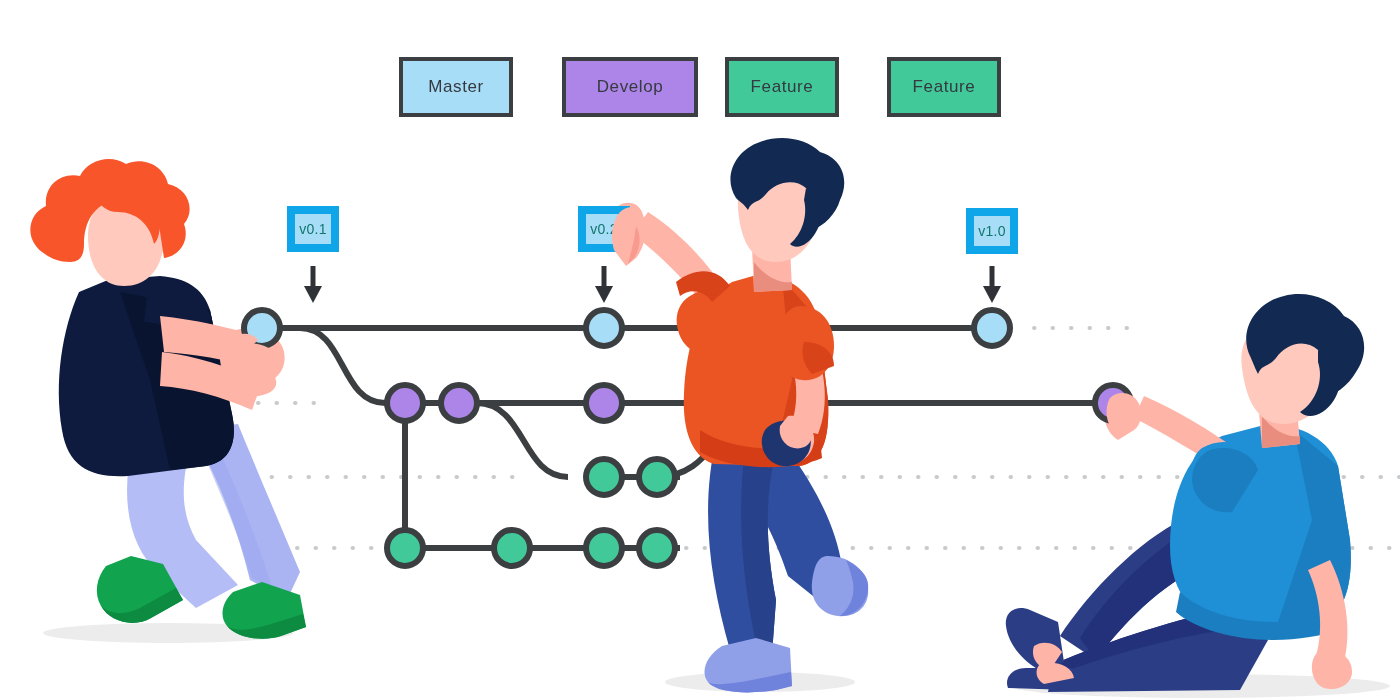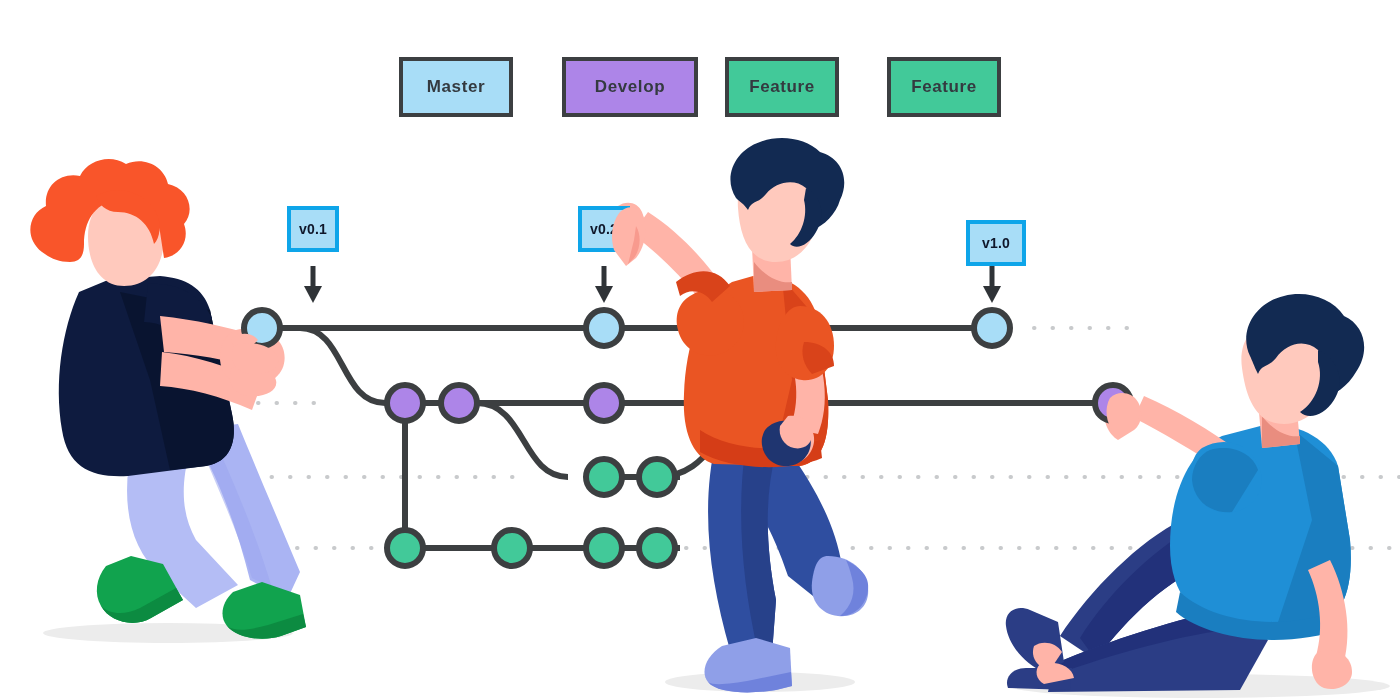--- a/index.html
+++ b/index.html
@@ -4,33 +4,33 @@
 <style>
   html,body{margin:0;padding:0;}
   body{
     width:1400px;height:700px;background:#ffffff;overflow:hidden;
     font-family:"Liberation Sans","DejaVu Sans",sans-serif;
     position:relative;
   }
   #stage{position:absolute;left:0;top:0;width:1400px;height:700px;}
   .layer{position:absolute;left:0;top:0;width:1400px;height:700px;}
   
-  .legend{position:absolute;left:0;top:0;width:1400px;height:700px;pointer-events:none;font-weight:bold;}
+  .legend{position:absolute;left:0;top:0;width:1400px;height:700px;pointer-events:none;}
   .legend-box{
     position:absolute;box-sizing:border-box;
     border:4px solid #3c3f41;
     display:flex;align-items:center;justify-content:center;
     font-size:17px;color:#343a40;letter-spacing:.6px;
     pointer-events:auto;
   }
   .tag-box{
     position:absolute;box-sizing:border-box;
-    border:4px solid #0ea5e9;
+    border:8px solid #0ea5e9;
     display:flex;align-items:center;justify-content:center;
-    font-size:14px;color:#0f172a;letter-spacing:.2px;
+    font-size:14px;color:#0f766e;letter-spacing:.2px;
     pointer-events:auto;
   }
   svg{display:block;}
   .nodec{cursor:pointer;}
 </style>
 </head>
 <body>
 
 <div id="stage">
 
@@ -241,21 +241,21 @@
     </div>
 
     <div class="tag-box" style="left:287px;top:206px;width:52px;height:46px;background:#a8ddf7;">
       <span>v0.1</span>
     </div>
 
     <div class="tag-box" style="left:578px;top:206px;width:52px;height:46px;background:#a8ddf7;">
       <span>v0.2</span>
     </div>
 
-    <div class="tag-box" style="left:966px;top:220px;width:60px;height:46px;background:#a8ddf7;">
+    <div class="tag-box" style="left:966px;top:208px;width:52px;height:46px;background:#a8ddf7;">
       <span>v1.0</span>
     </div>
 
   </div>
 
   <svg class="layer" width="1400" height="700" viewBox="0 0 1400 700" xmlns="http://www.w3.org/2000/svg" style="pointer-events:none;">
     <path fill="#ffb4a8" d="M620 212 C628 204 640 206 644 218 C648 232 644 248 636 258 L626 266 L614 250 C610 236 612 222 620 212 Z"></path>
     <path fill="#f89a8e" d="M636 226 C642 236 640 250 634 258 L628 264 L634 240 Z"></path>
   </svg>
 

